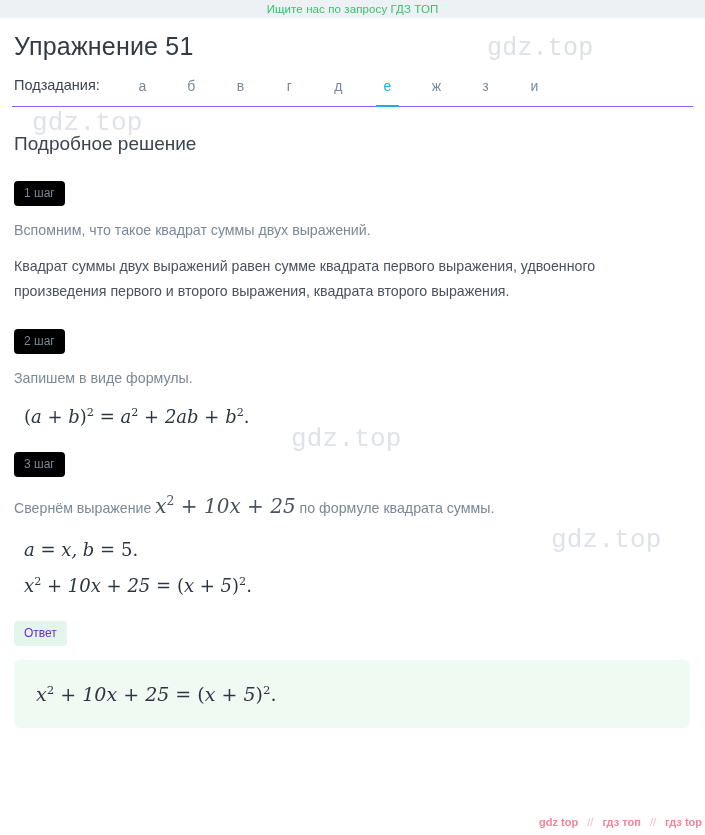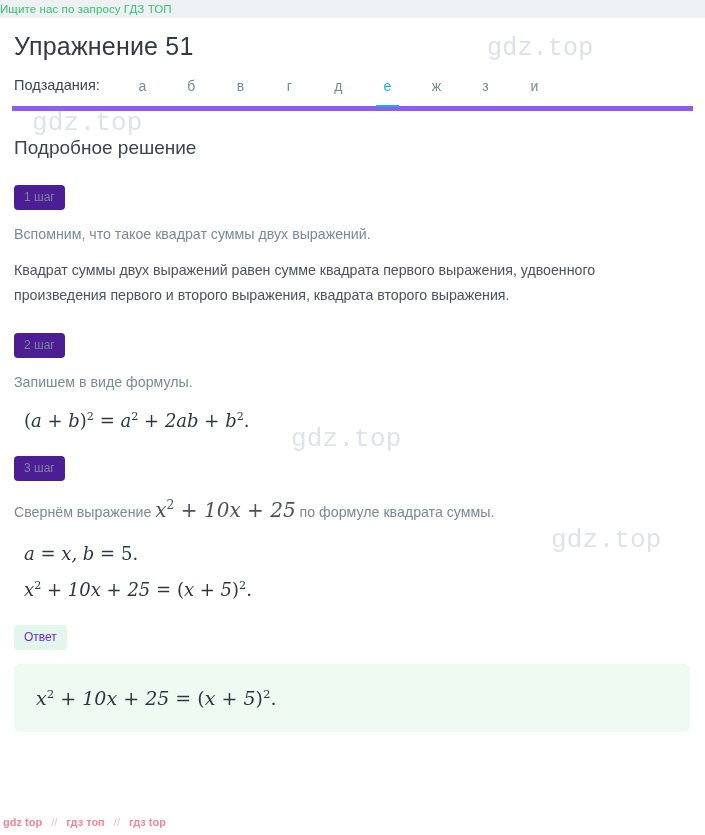--- a/index.html
+++ b/index.html
@@ -18,20 +18,21 @@
     height: 835px;
     background: #fff;
   }
 
   
   .topbar {
     height: 18px;
     background: #eef1f4;
     display: flex;
     align-items: center;
+    justify-content: center;
   }
   .topbar-text {
     color: #38c172;
     font-size: 11.5px;
     letter-spacing: .1px;
   }
 
   
   .content {
     padding: 0 12px;
@@ -43,21 +44,21 @@
     font-weight: normal;
     margin: 14px 0 0 2px;
     letter-spacing: .2px;
   }
 
   
   .subtasks {
     margin-top: 16px;
     display: flex;
     align-items: flex-end;
-    border-bottom: 5px solid #8b5cf6;
+    border-bottom: 1px solid #8b5cf6;
     padding-bottom: 0;
     position: relative;
   }
   .subtasks-label {
     font-size: 14.5px;
     color: #3b4450;
     padding: 0 0 13px 2px;
   }
   .tabs {
     display: flex;
@@ -88,21 +89,21 @@
   .section-title {
     font-size: 19px;
     color: #3b4450;
     font-weight: normal;
     margin: 26px 0 0 2px;
   }
 
   
   .badge {
     display: inline-block;
-    background: #4c1d95;
+    background: #000000;
     color: #7b8896;
     font-size: 12px;
     border-radius: 4px;
     padding: 5px 10px 6px;
     margin: 26px 0 0 2px;
   }
   .badge.answer {
     background: #e3f6ec;
     color: #6d28d9;
   }
@@ -166,21 +167,21 @@
   .wm2 { left: 32px;  top: 108px; }
   .wm3 { left: 291px; top: 424px; }
   .wm4 { left: 551px; top: 525px; }
 
   
   .footer {
     position: absolute;
     left: 0;
     bottom: 7px;
     width: 705px;
-    text-align: left;
+    text-align: right;
     font-size: 11px;
     color: #f0849b;
   }
   .footer span { margin: 0 3px; font-weight: bold; }
   .footer .sep { color: #f3b8c4; font-weight: normal; }
 </style>
 </head>
 <body>
 
 <div class="page">

